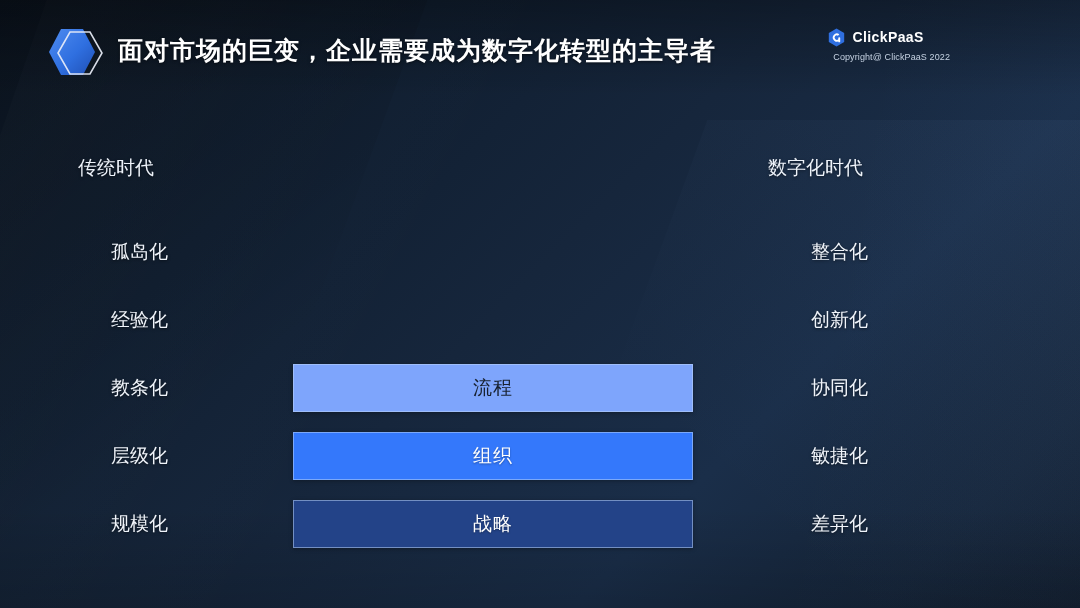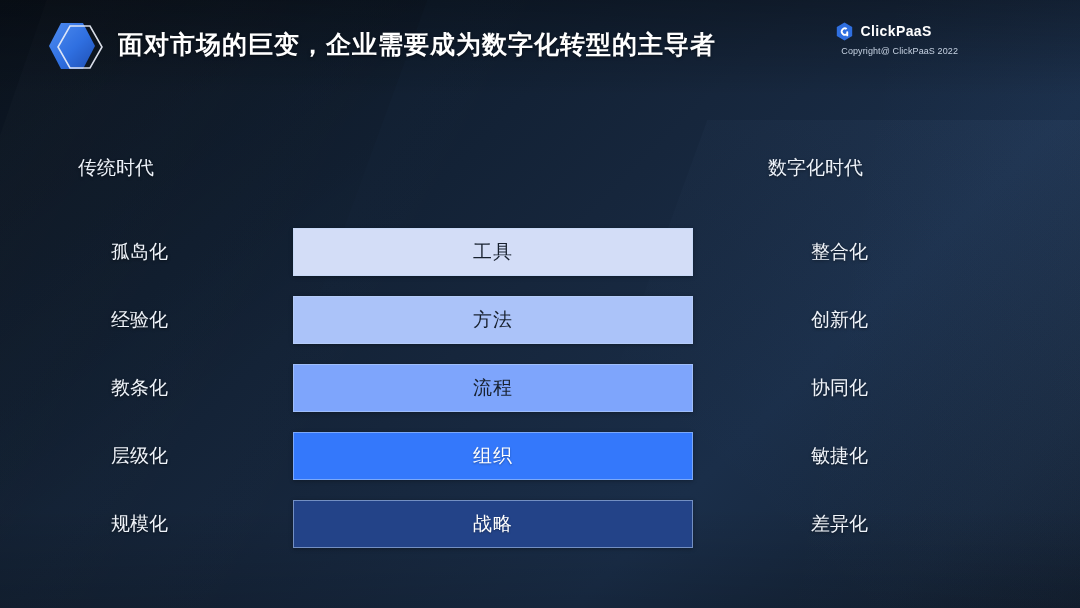--- a/index.html
+++ b/index.html
@@ -38,21 +38,21 @@
   .facet-e{
     bottom:-80px;left:0;width:1080px;height:180px;
     background:linear-gradient(180deg,rgba(0,0,0,0),rgba(0,0,0,.30));
   }
   .facet-f{
     top:0;left:0;width:1080px;height:96px;
     background:linear-gradient(180deg,rgba(0,0,0,.30),rgba(0,0,0,0));
   }
 
   
-  .header{position:absolute;top:0;left:0;width:988px;height:90px;padding-left:8px;}
+  .header{position:absolute;top:6px;left:0;width:988px;height:90px;}
   .logo-hex{position:absolute;left:46px;top:20px;width:62px;height:56px;}
   .title{
     position:absolute;left:118px;top:28px;
     font-size:25px;font-weight:bold;color:#ffffff;letter-spacing:1px;
     white-space:nowrap;text-shadow:0 1px 3px rgba(0,0,0,.55);
   }
   .brand{position:absolute;right:38px;top:22px;text-align:center;}
   .brand-row{display:flex;align-items:center;justify-content:center;gap:7px;}
   .brand-mark{width:17px;height:19px;display:block;}
   .brand-name{
@@ -137,27 +137,25 @@
     </div>
   </div>
 
   <div class="col-head left">传统时代</div>
   <div class="col-head right">数字化时代</div>
 
   <div class="matrix">
 
     <div class="row">
       <div class="side left">孤岛化</div>
-      <div class="bar dark-text" style="background: rgb(211, 221, 247);">工具</div>
       <div class="side right">整合化</div>
     </div>
 
     <div class="row">
       <div class="side left">经验化</div>
-      <div class="bar dark-text" style="background: rgb(171, 195, 249);">方法</div>
       <div class="side right">创新化</div>
     </div>
 
     <div class="row">
       <div class="side left">教条化</div>
       <div class="bar dark-text" style="background: rgb(126, 165, 252);">流程</div>
       <div class="side right">协同化</div>
     </div>
 
     <div class="row">

